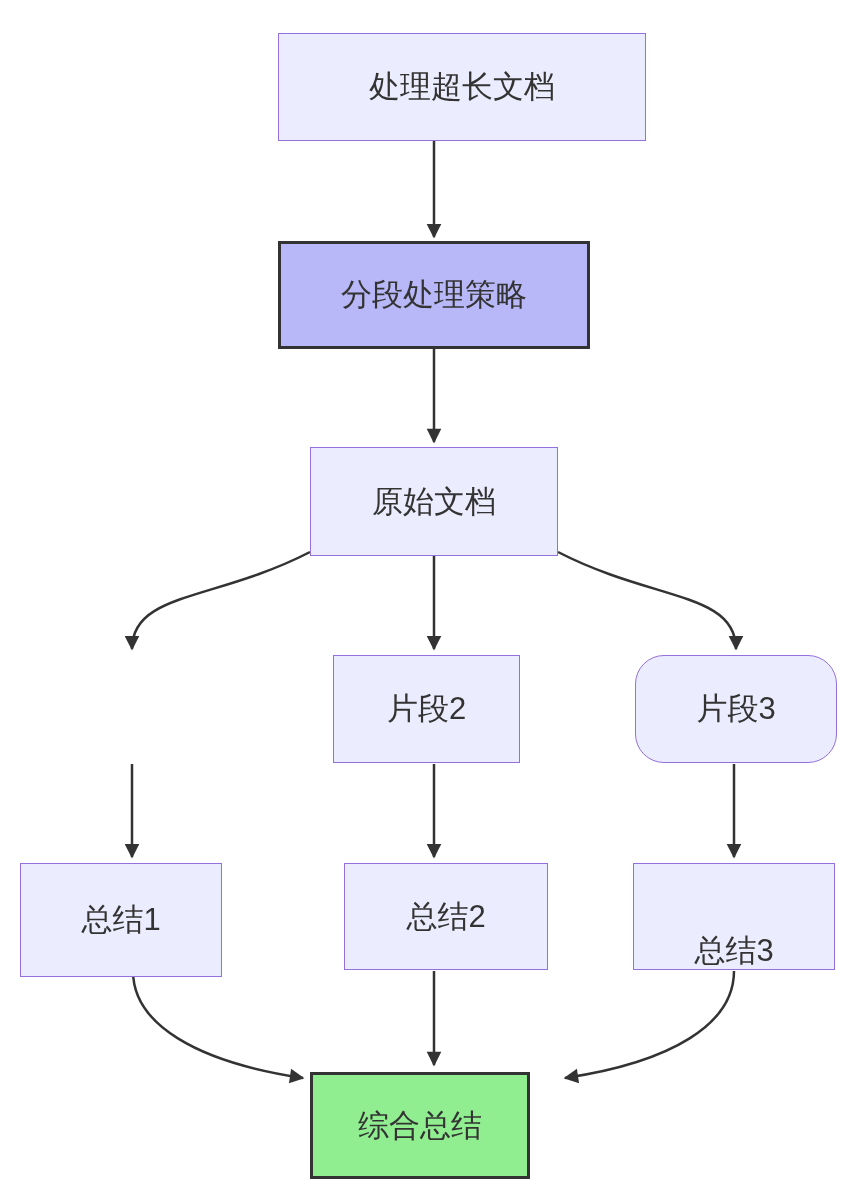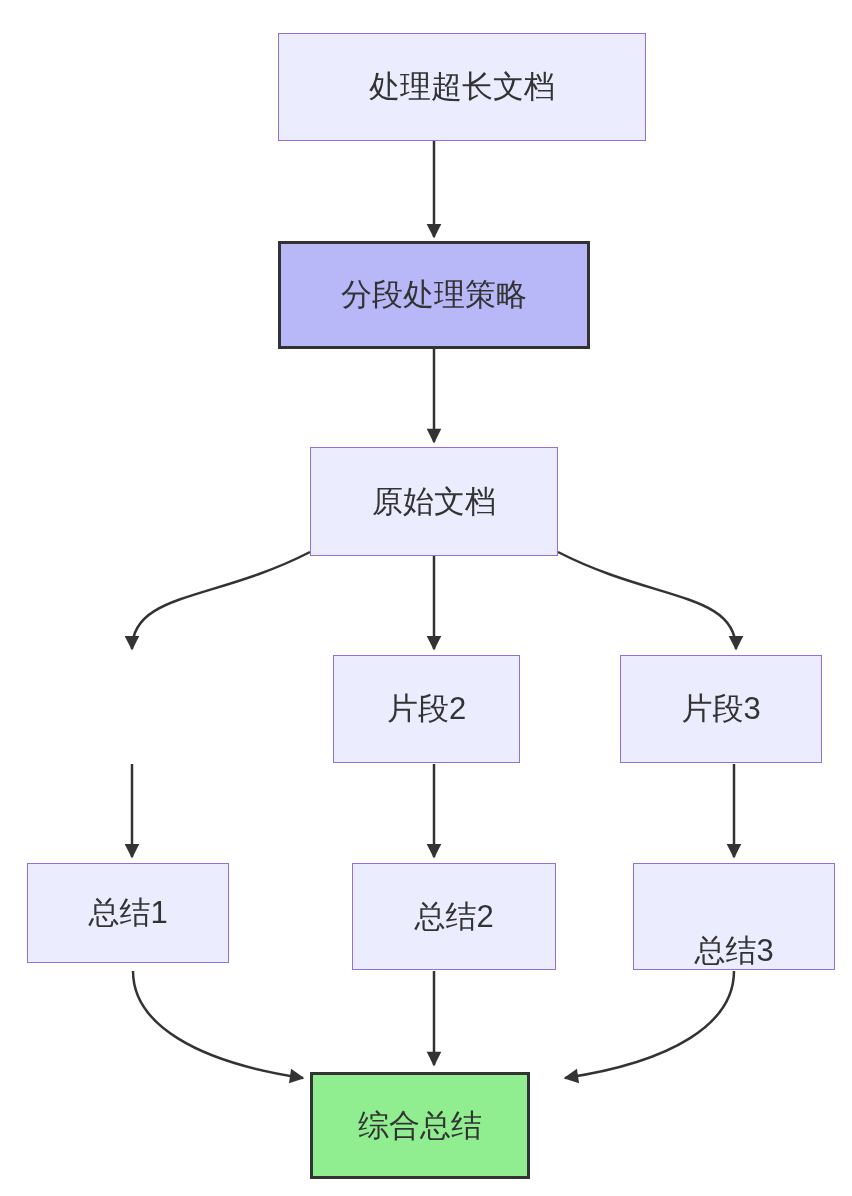--- a/index.html
+++ b/index.html
@@ -96,29 +96,29 @@
 
   <div class="node" style="left:310px; top:447px; width:248px; height:109px;">
     <span class="label">原始文档</span>
   </div>
 
 
   <div class="node" style="left:333px; top:655px; width:187px; height:108px;">
     <span class="label">片段2</span>
   </div>
 
-  <div class="node" style="left:620px; top:655px; width:202px; height:108px;">
+  <div class="node" style="left:635px; top:655px; width:202px; height:108px;border-radius:29px;">
     <span class="label">片段3</span>
   </div>
 
-  <div class="node" style="left:27px; top:863px; width:202px; height:100px;">
+  <div class="node" style="left:20px; top:863px; width:202px; height:114px;">
     <span class="label">总结1</span>
   </div>
 
-  <div class="node" style="left:352px; top:863px; width:204px; height:107px;">
+  <div class="node" style="left:344px; top:863px; width:204px; height:107px;">
     <span class="label">总结2</span>
   </div>
 
   <div class="node" style="left:633px; top:863px; width:202px; height:107px;align-items:flex-end;">
     <span class="label">总结3</span>
   </div>
 
   <div class="node highlight-green" style="left:310px; top:1072px; width:220px; height:107px;">
     <span class="label">综合总结</span>
   </div>

